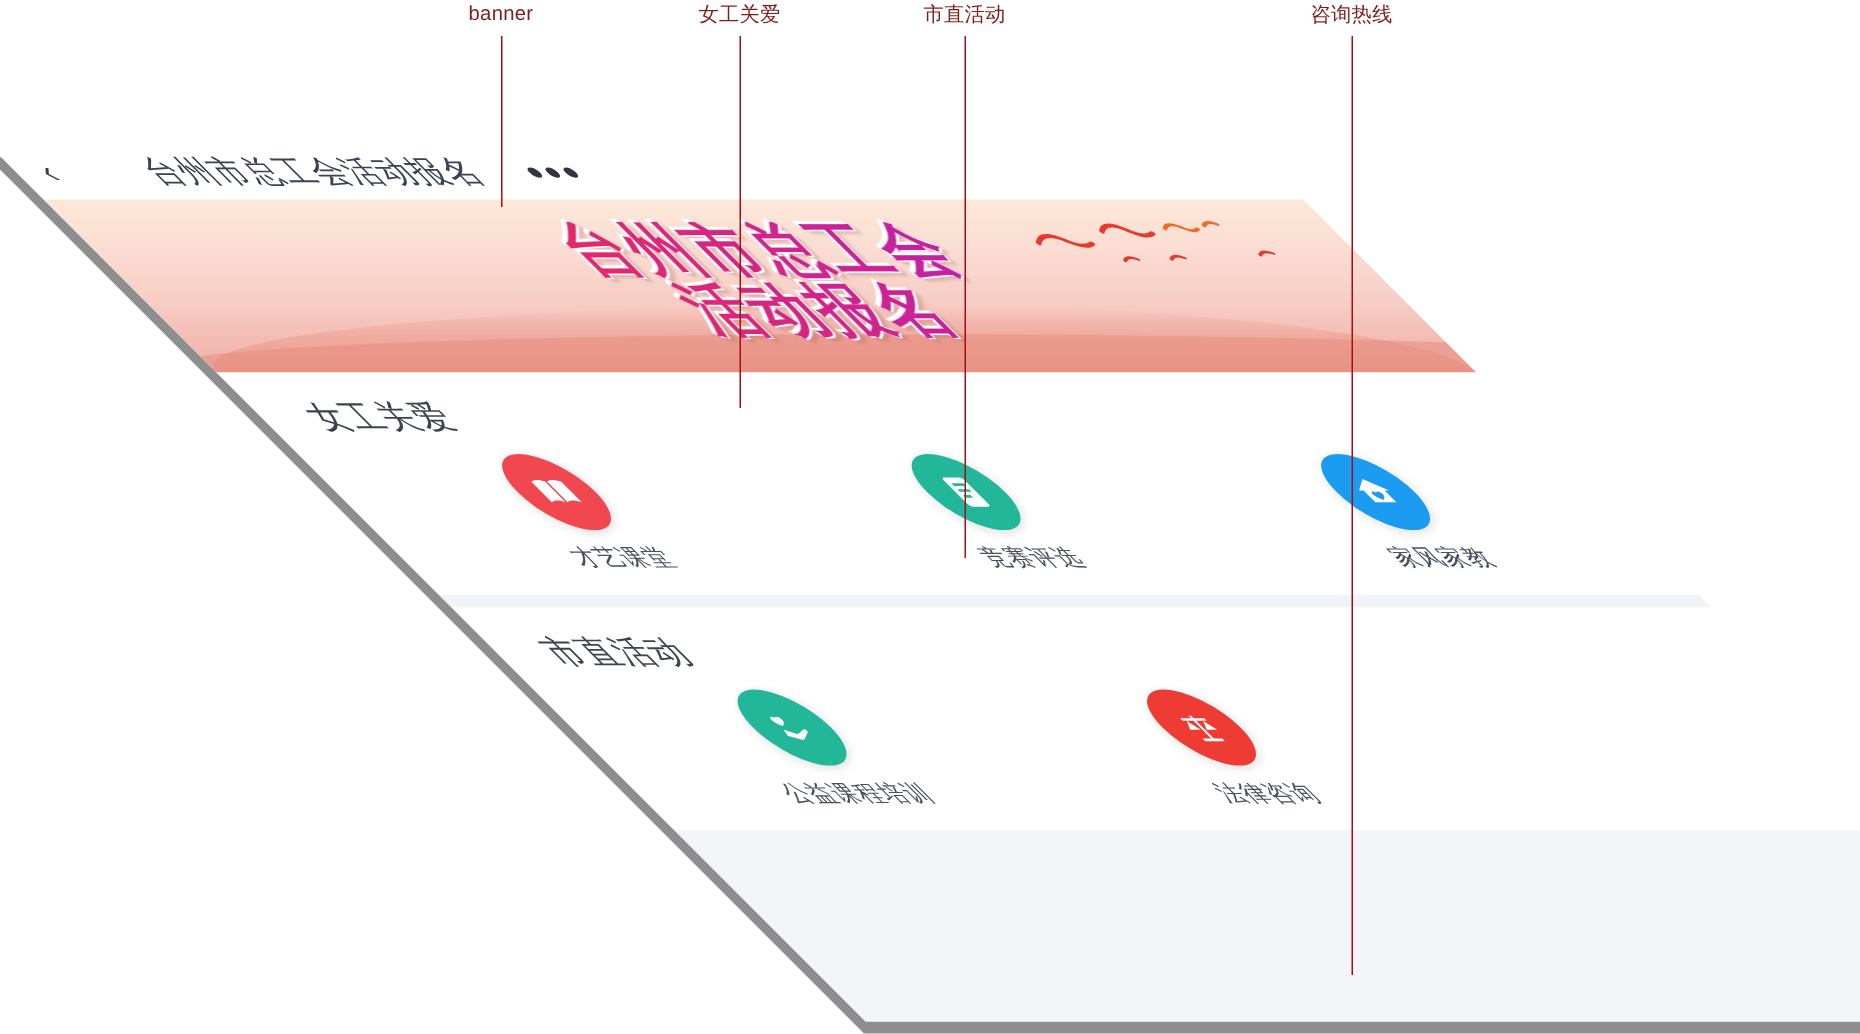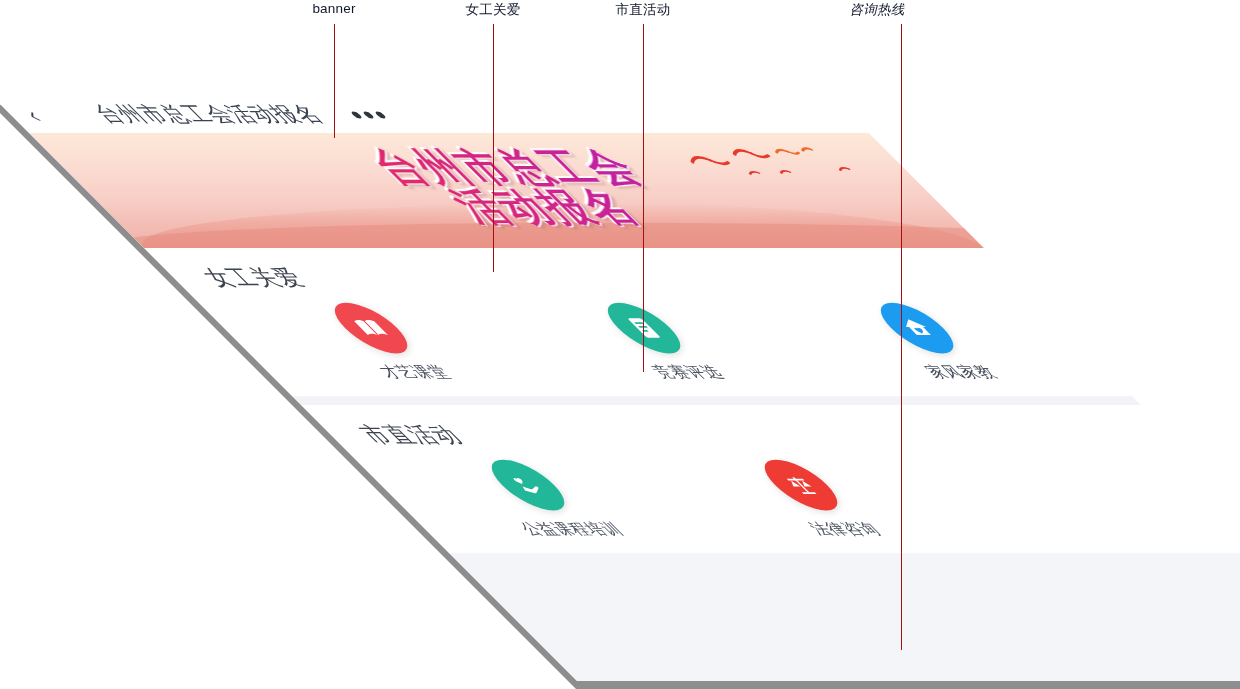--- a/index.html
+++ b/index.html
@@ -11,21 +11,21 @@
     overflow:hidden;
     position:relative;
   }
 
   
   #annotations{position:absolute;left:0;top:0;width:1240px;height:689px;z-index:50;pointer-events:none;}
   .anno-label{
     position:absolute;
     transform:translateX(-50%);
     font-size:13.5px;
-    color:#0f172a;
+    color:#7f1d1d;
     white-space:nowrap;
     letter-spacing:.2px;
     top:0;
   }
   .anno-line{
     position:absolute;
     width:1px;
     background:#a30f12;
   }
 
@@ -300,15 +300,15 @@
   </div>
 </div>
 
 <div id="annotations">
     <div class="anno-label" style="left: 334px; top: 1px;">banner</div>
     <div class="anno-line" style="left: 334px; top: 24px; height: 114px; background: rgb(163, 15, 18);"></div>
     <div class="anno-label" style="left: 493px; top: 1px;">女工关爱</div>
     <div class="anno-line" style="left: 493px; top: 24px; height: 248px; background: rgb(163, 15, 18);"></div>
     <div class="anno-label" style="left: 643px; top: 1px;">市直活动</div>
     <div class="anno-line" style="left: 643px; top: 24px; height: 348px; background: rgb(163, 15, 18);"></div>
-    <div class="anno-label" style="left: 877px; top: 1px; font-style: italic;">咨询热线</div>
+    <div class="anno-label" style="left: 901px; top: 1px;">咨询热线</div>
     <div class="anno-line" style="left: 901px; top: 24px; height: 626px; background: rgb(163, 15, 18);"></div>
   </div>
 
 </body></html>

